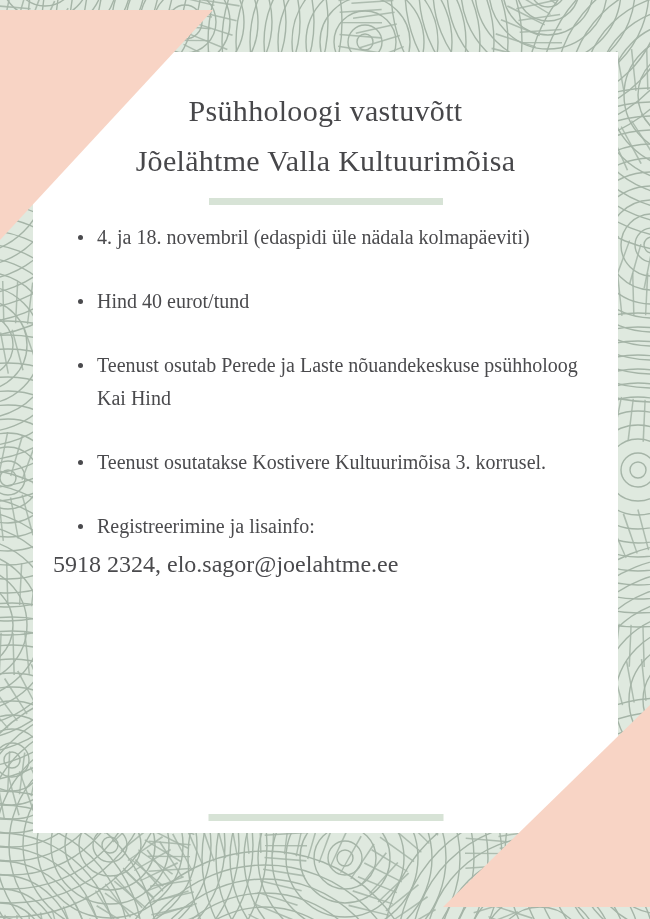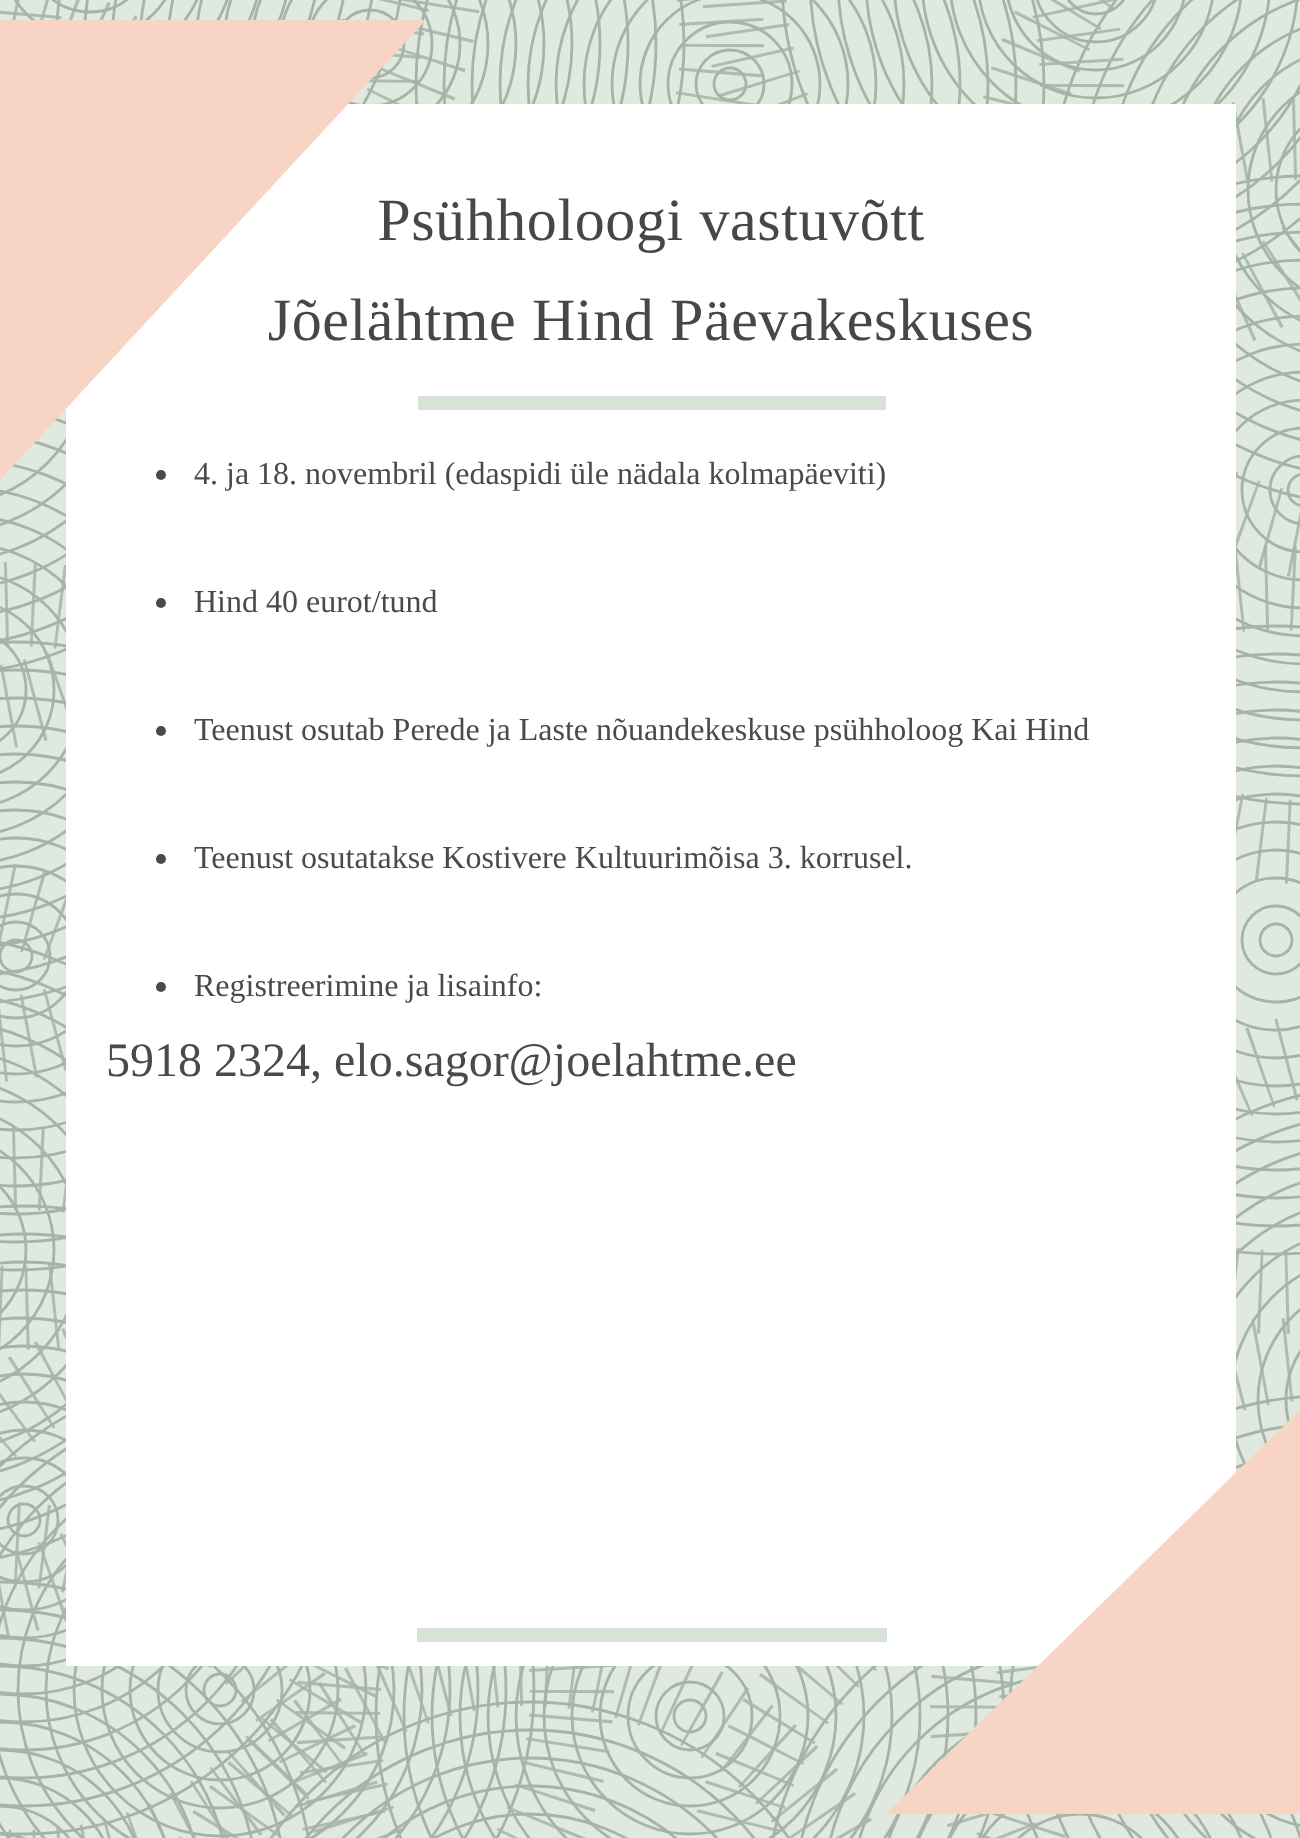--- a/index.html
+++ b/index.html
@@ -47,21 +47,21 @@
     left: 50%; bottom: 12px;
     transform: translateX(-50%);
     width: 235px;
     margin: 0;
   }
   ul.bullets {
     list-style: none;
     margin: 16px 0 0 45px;
     padding: 0;
     width: 525px;
-    font-size: 16px;
+    font-size: 20px;
     line-height: 33px;
     color: #4a4a4d;
   }
   ul.bullets li {
     position: relative;
     padding-left: 19px;
     margin-bottom: 31px;
   }
   ul.bullets li:last-child { margin-bottom: 5px; }
   ul.bullets li::before {
@@ -138,21 +138,21 @@
       <use href="#m" x="688" y="700"></use>
       <use href="#m" x="652" y="245"></use>
       <use href="#m" x="638" y="470"></use>
     </g>
   </svg>
 
   <div class="card">
 
     <h1 class="title">
       <span class="tl">Psühholoogi vastuvõtt</span>
-      <span class="tl">Jõelähtme Hind Päevakeskuses</span>
+      <span class="tl">Jõelähtme Valla Kultuurimõisa</span>
     </h1>
 
     <div class="bar bar-top"></div>
 
     <ul class="bullets">
       <li>4. ja 18. novembril (edaspidi üle nädala kolmapäeviti)</li>
       <li>Hind 40 eurot/tund</li>
       <li>Teenust osutab Perede ja Laste nõuandekeskuse psühholoog Kai Hind</li>
       <li>Teenust osutatakse Kostivere Kultuurimõisa 3. korrusel.</li>
       <li>Registreerimine ja lisainfo:</li>

